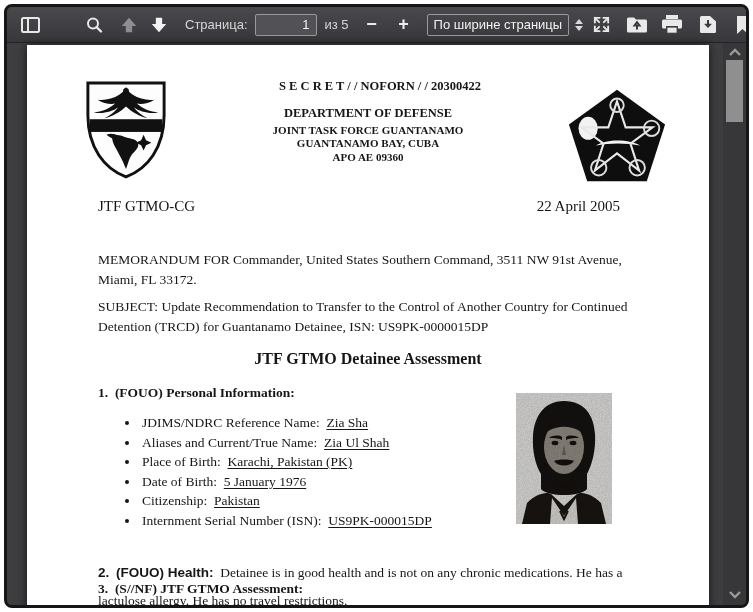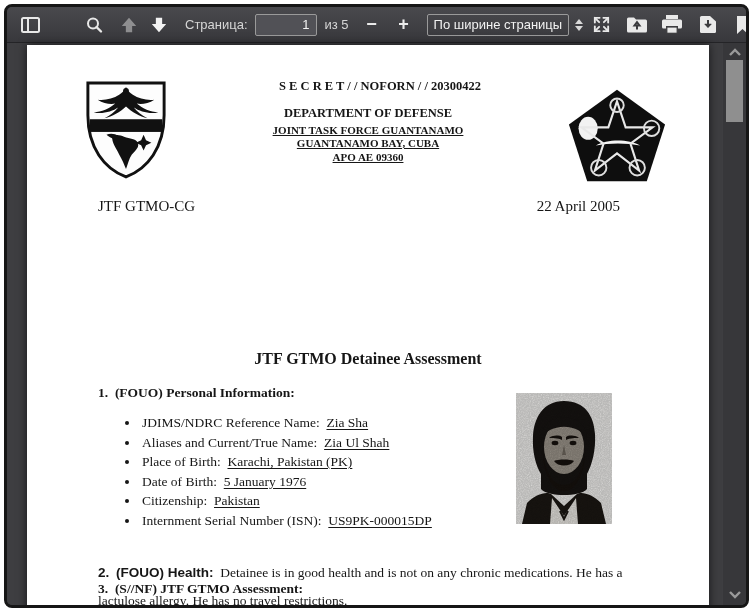--- a/index.html
+++ b/index.html
@@ -48,21 +48,21 @@
 
   
   .doc { position:absolute; inset:0; color:#161616; }
   .serif { font-family:"Liberation Serif", serif; }
   .sans  { font-family:Liberation Serif, serif; }
   .doc-abs { position:absolute; }
   .classification { top:34px; left:0; width:100%; text-align:center;
                     font-size:12.5px; font-weight:bold;margin-left:12px; }
   .dept { top:62px; left:0; width:100%; text-align:center; font-weight:bold; line-height:13.5px; }
   .dept .l1 { font-size:12.5px; margin-bottom:3px; }
-  .dept .l2, .dept .l3, .dept .l4 { font-size:11px;text-decoration:underline; }
+  .dept .l2, .dept .l3, .dept .l4 { font-size:11px; }
   .seal-left  { left:56px;  top:32px; width:86px;  height:104px; }
   .seal-right { left:540px; top:42px; width:100px; height:98px; }
   .office-row  { top:153px; left:71px; right:89px; display:flex; justify-content:space-between;
                  font-size:15px; }
   .memo    { top:205px; left:71px; width:556px; font-size:13.5px; line-height:20px; }
   .subject { top:252px; left:71px; width:556px; font-size:13.5px; line-height:20px; }
   .doc-title { top:305px; left:0; width:100%; text-align:center;
                font-size:16px; font-weight:bold; }
   .sec-head { font-size:13.5px; font-weight:bold; }
   .sec1 { top:340px; left:71px; }
@@ -232,21 +232,23 @@
           <div class="l2">JOINT TASK FORCE GUANTANAMO</div>
           <div class="l3">GUANTANAMO BAY, CUBA</div>
           <div class="l4">APO AE 09360</div>
         </div>
 
         <div class="doc-abs office-row serif">
           <span>JTF GTMO-CG</span>
           <span>22 April 2005</span>
         </div>
 
-
+        <div class="doc-abs memo serif">MEMORANDUM FOR Commander, United States Southern Command, 3511 NW 91st Avenue, Miami, FL 33172.</div>
+
+        <div class="doc-abs subject serif">SUBJECT:  Update Recommendation to Transfer to the Control of Another Country for Continued Detention (TRCD) for Guantanamo Detainee, ISN: US9PK-0000015DP</div>
 
         <div class="doc-abs doc-title sans">JTF GTMO Detainee Assessment</div>
 
         <div class="doc-abs sec1 sans sec-head">
           <span>1.</span>&nbsp;
           <span>(FOUO) Personal Information:</span>
         </div>
 
         <ul class="doc-abs bullets serif">
           <li>

